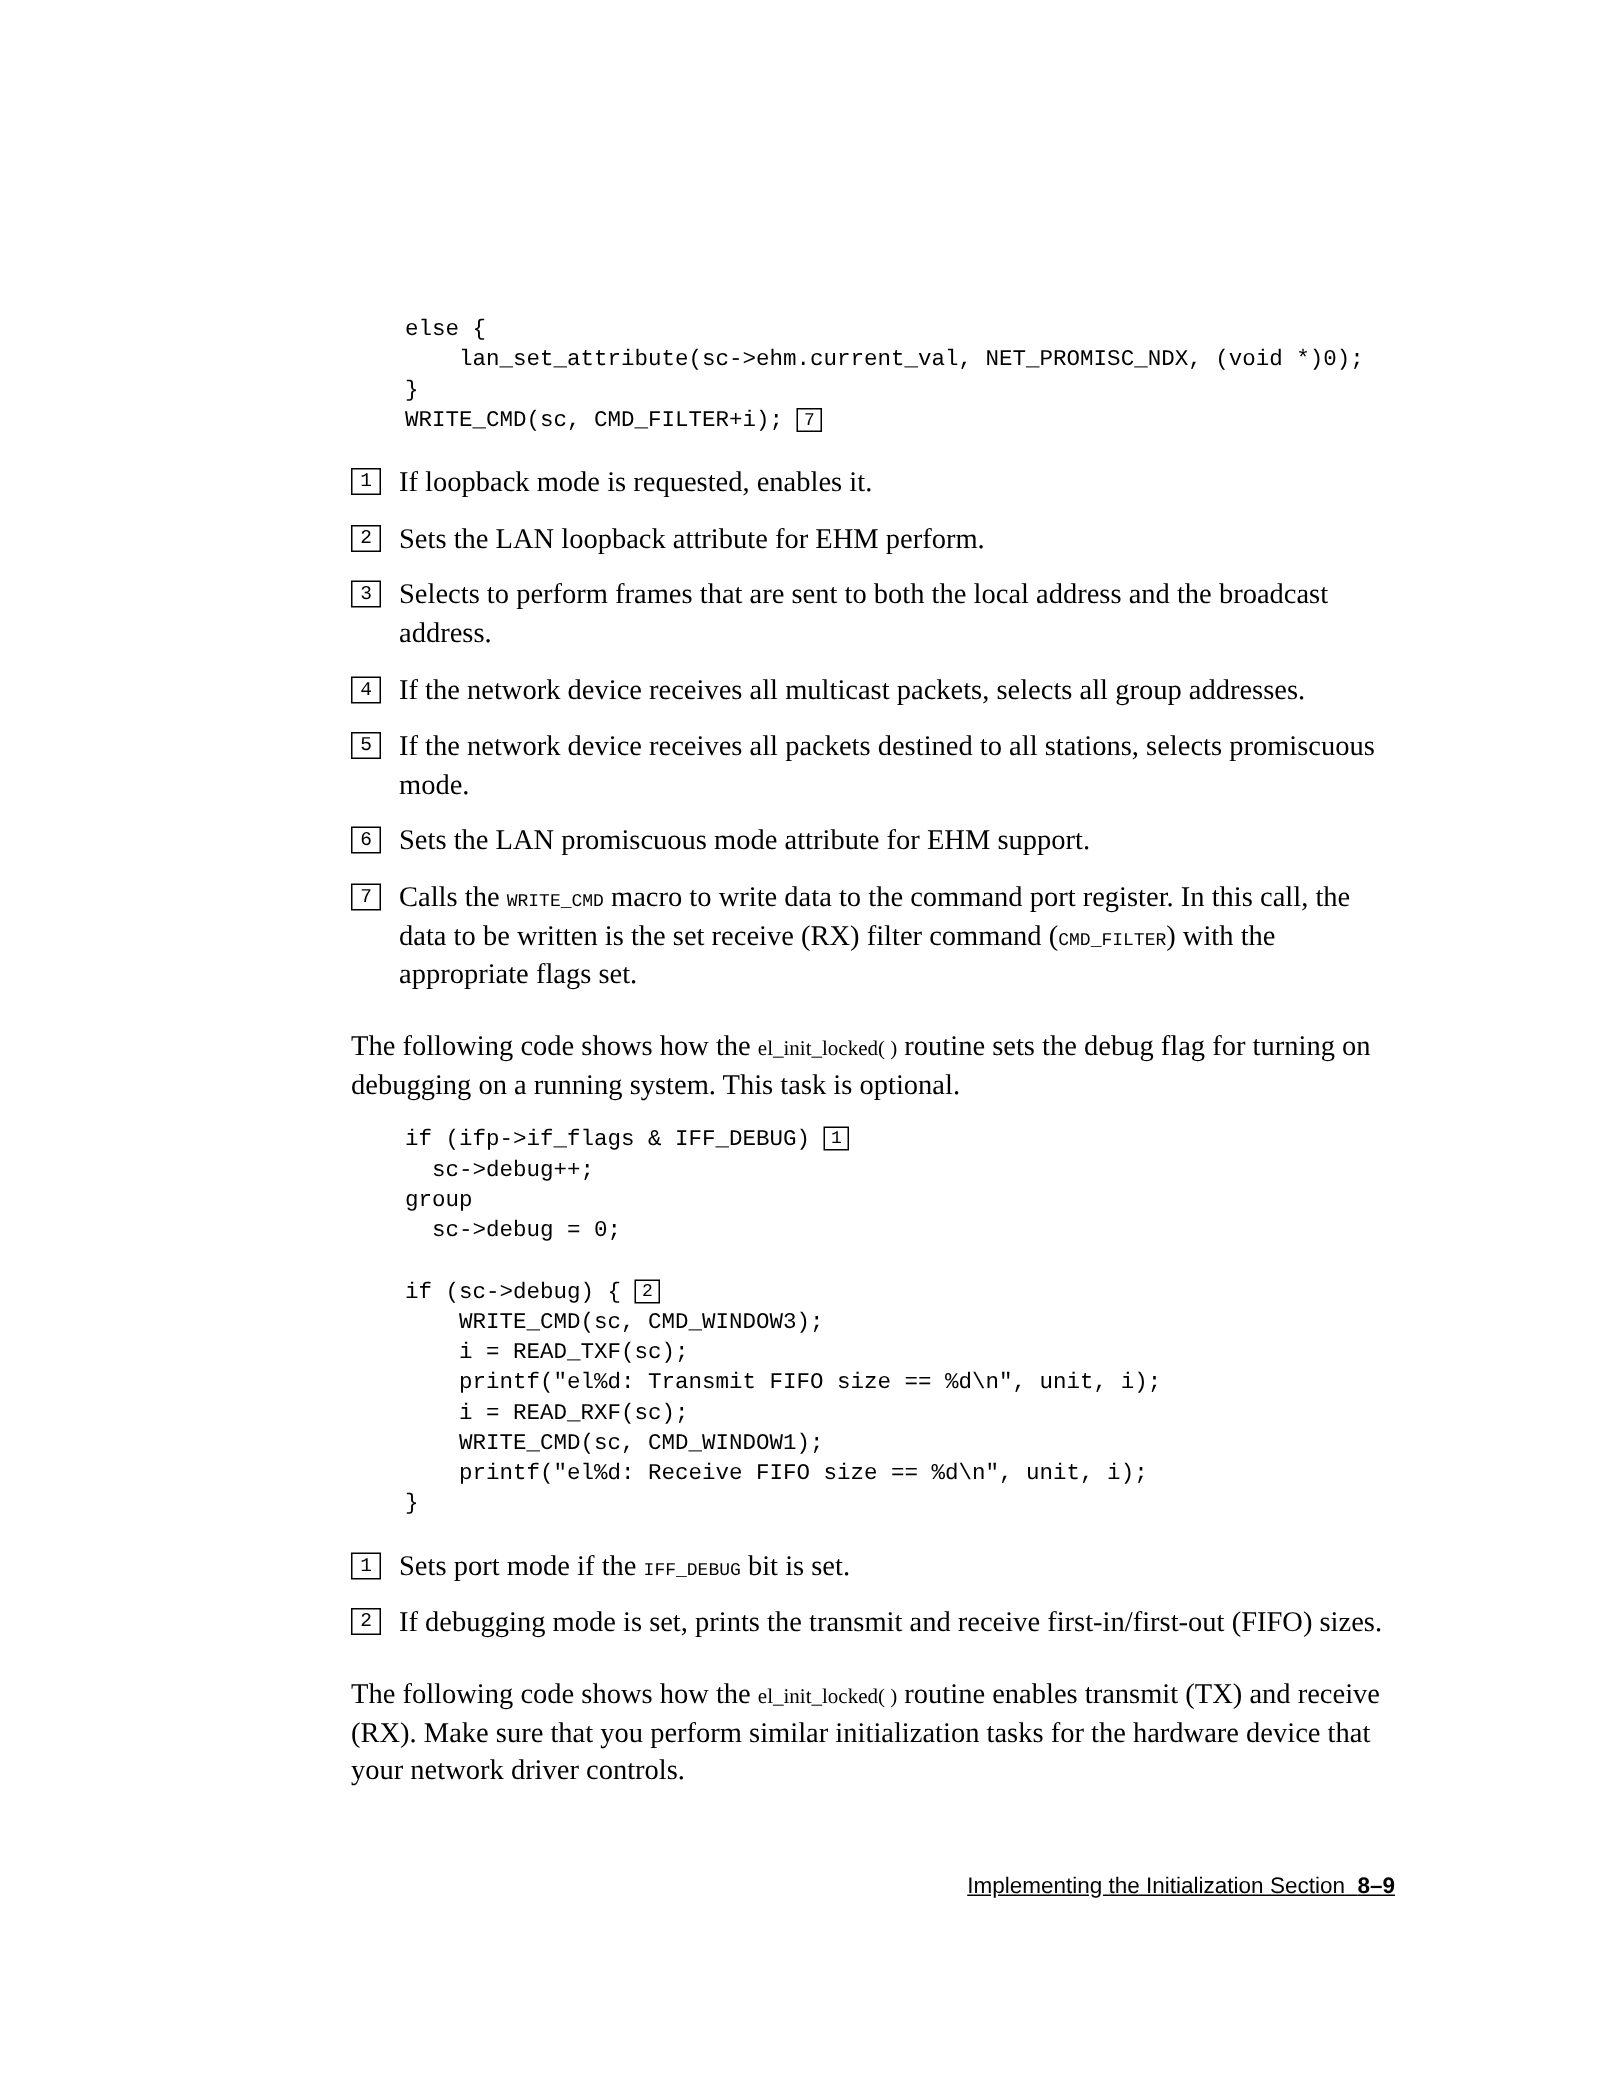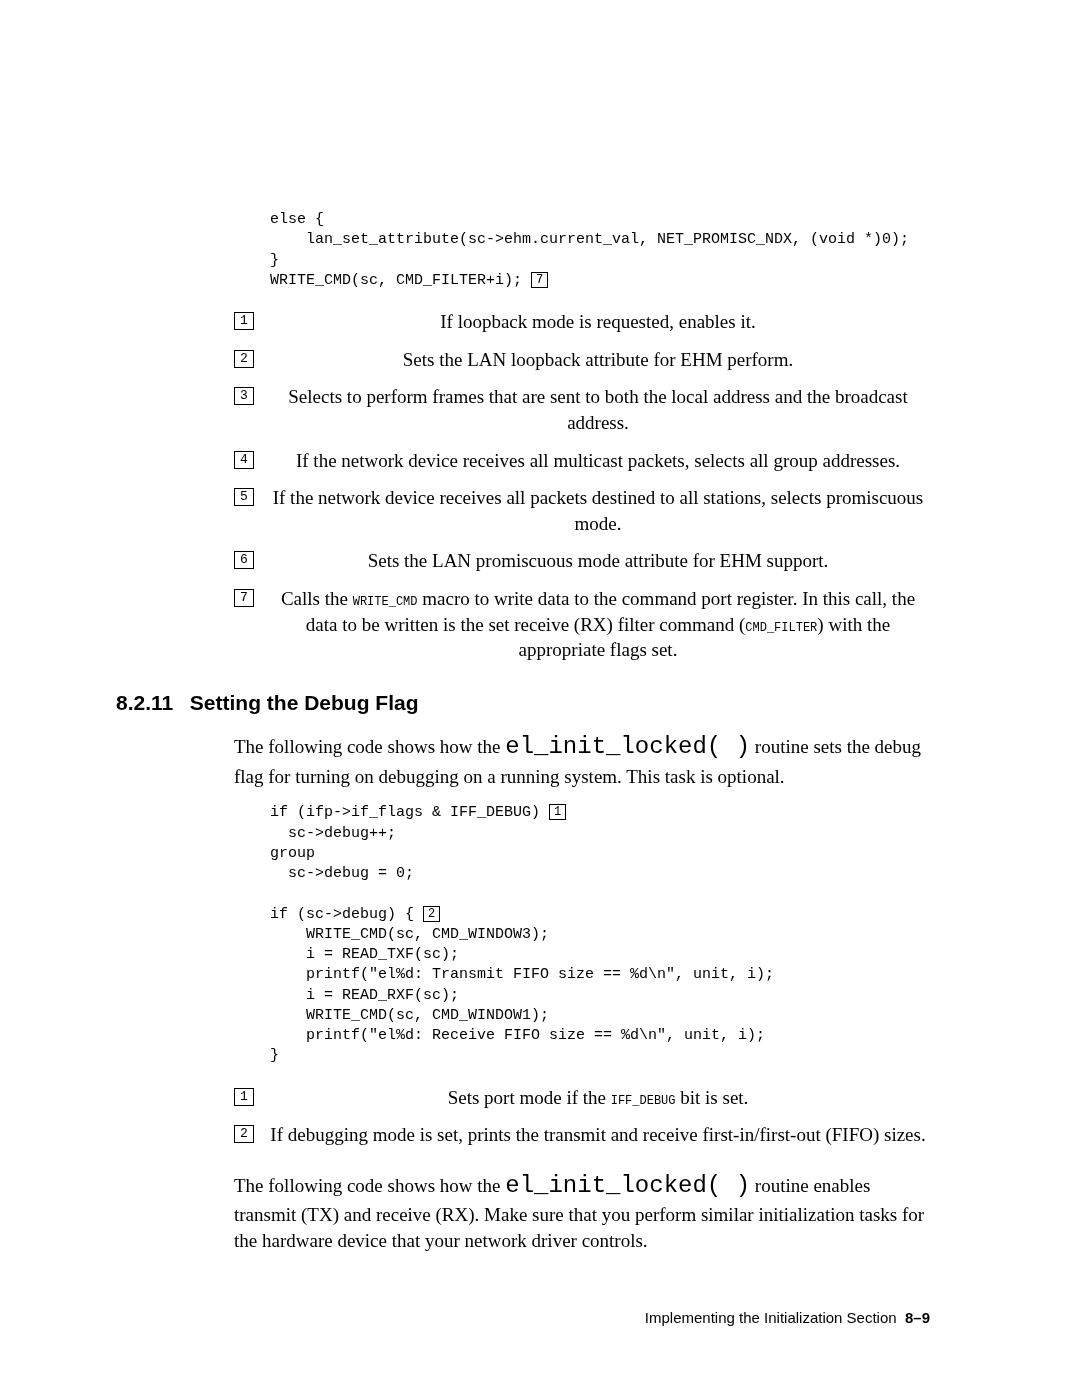--- a/index.html
+++ b/index.html
@@ -61,50 +61,50 @@
     min-width: 14px;
     padding: 0 2px;
     font-family: "Courier New", Courier, monospace;
     font-size: 13px;
     line-height: 16px;
     margin-top: 3px;
     flex: 0 0 auto;
   }
   .callout-text {
     flex: 1 1 auto;
-    text-align: center;
   }
   .callout-text .tt {
     font-family: "Courier New", Courier, monospace;
     font-size: 12px;
   }
 
   .sect-head {
     font-family: Arial, Helvetica, sans-serif;
     font-weight: bold;
     font-size: 21px;
     margin: 26px 0 14px -78px;
   }
   .sect-head .num { display: inline-block; min-width: 68px; }
 
   p.body {
     margin: 0 0 14px 0;
     padding-left: 40px;
     text-align: left;
   }
   p.body .tt {
-    font-family: Liberation Mono, monospace;
-    font-size: 24px;
+    font-family: Liberation Serif, serif;
+    font-size: 14px;
   }
 
   .footer {
     font-family: Arial, Helvetica, sans-serif;
     font-size: 15px;
     text-align: right;
     margin-top: 54px;
+    text-decoration: underline;
   }
   .footer b { font-weight: bold; }
 </style>
 </head>
 <body>
 
 <div class="page">
 
   <pre class="code"><span>    else {</span>
 <span>        lan_set_attribute(sc-&gt;ehm.current_val, NET_PROMISC_NDX, (void *)0);</span>
@@ -137,24 +137,20 @@
       <span class="callout-text">Sets the LAN promiscuous mode attribute for EHM support.</span>
     </div>
     <div class="callout-item">
       <span class="callout-num">7</span>
       <span class="callout-text">
         <span>Calls the </span><span class="tt">WRITE_CMD</span><span> macro to write data to the command port register. In this call, the data to be written is the set receive (RX) filter command (</span><span class="tt">CMD_FILTER</span><span>) with the appropriate flags set.</span>
       </span>
     </div>
   </div>
 
-  <div class="sect-head">
-    <span class="num">8.2.11</span>
-    <span>Setting the Debug Flag</span>
-  </div>
 
   <p class="body">
     <span>The following code shows how the </span><span class="tt">el_init_locked( )</span><span> routine sets the debug flag for turning on debugging on a running system. This task is optional.</span>
   </p>
 
   <pre class="code"><span>    if (ifp-&gt;if_flags &amp; IFF_DEBUG) </span><span class="cal">1</span>
 <span>      sc-&gt;debug++;</span>
 <span>    group</span>
 <span>      sc-&gt;debug = 0;</span>
 <span></span>

